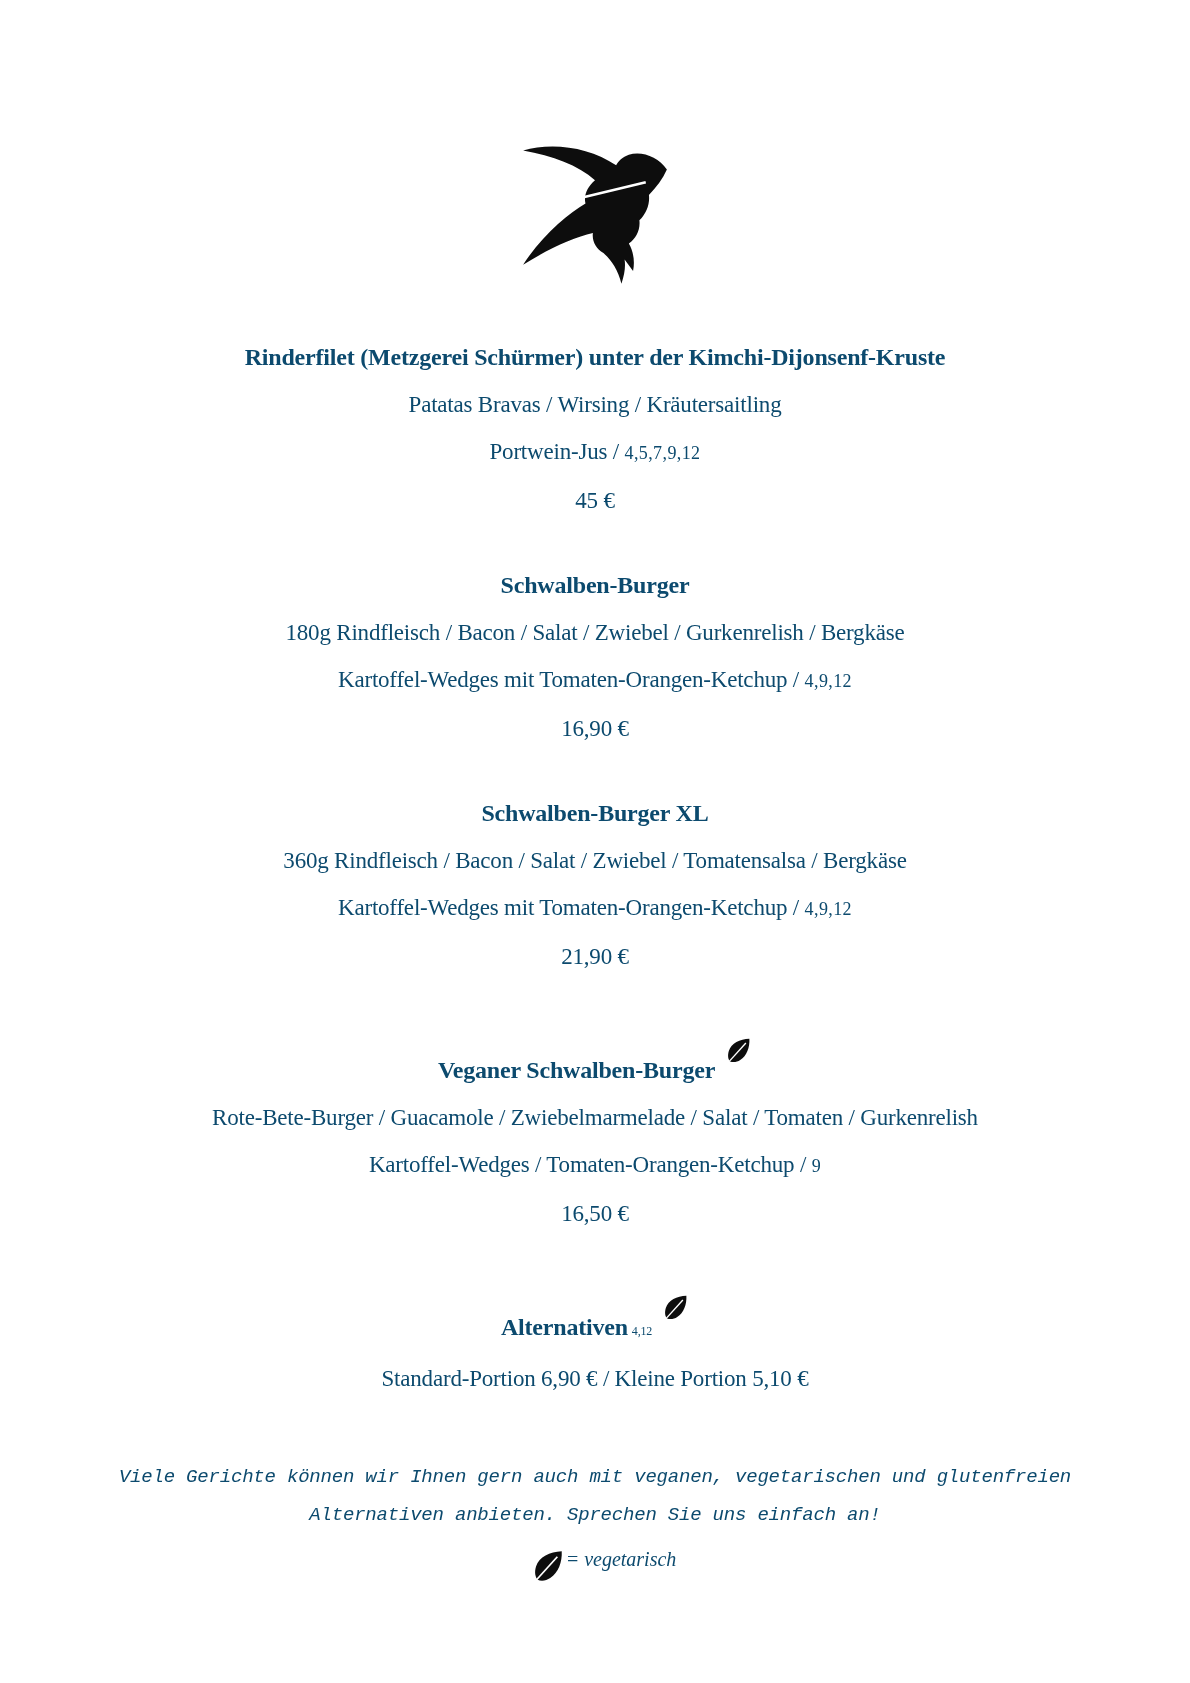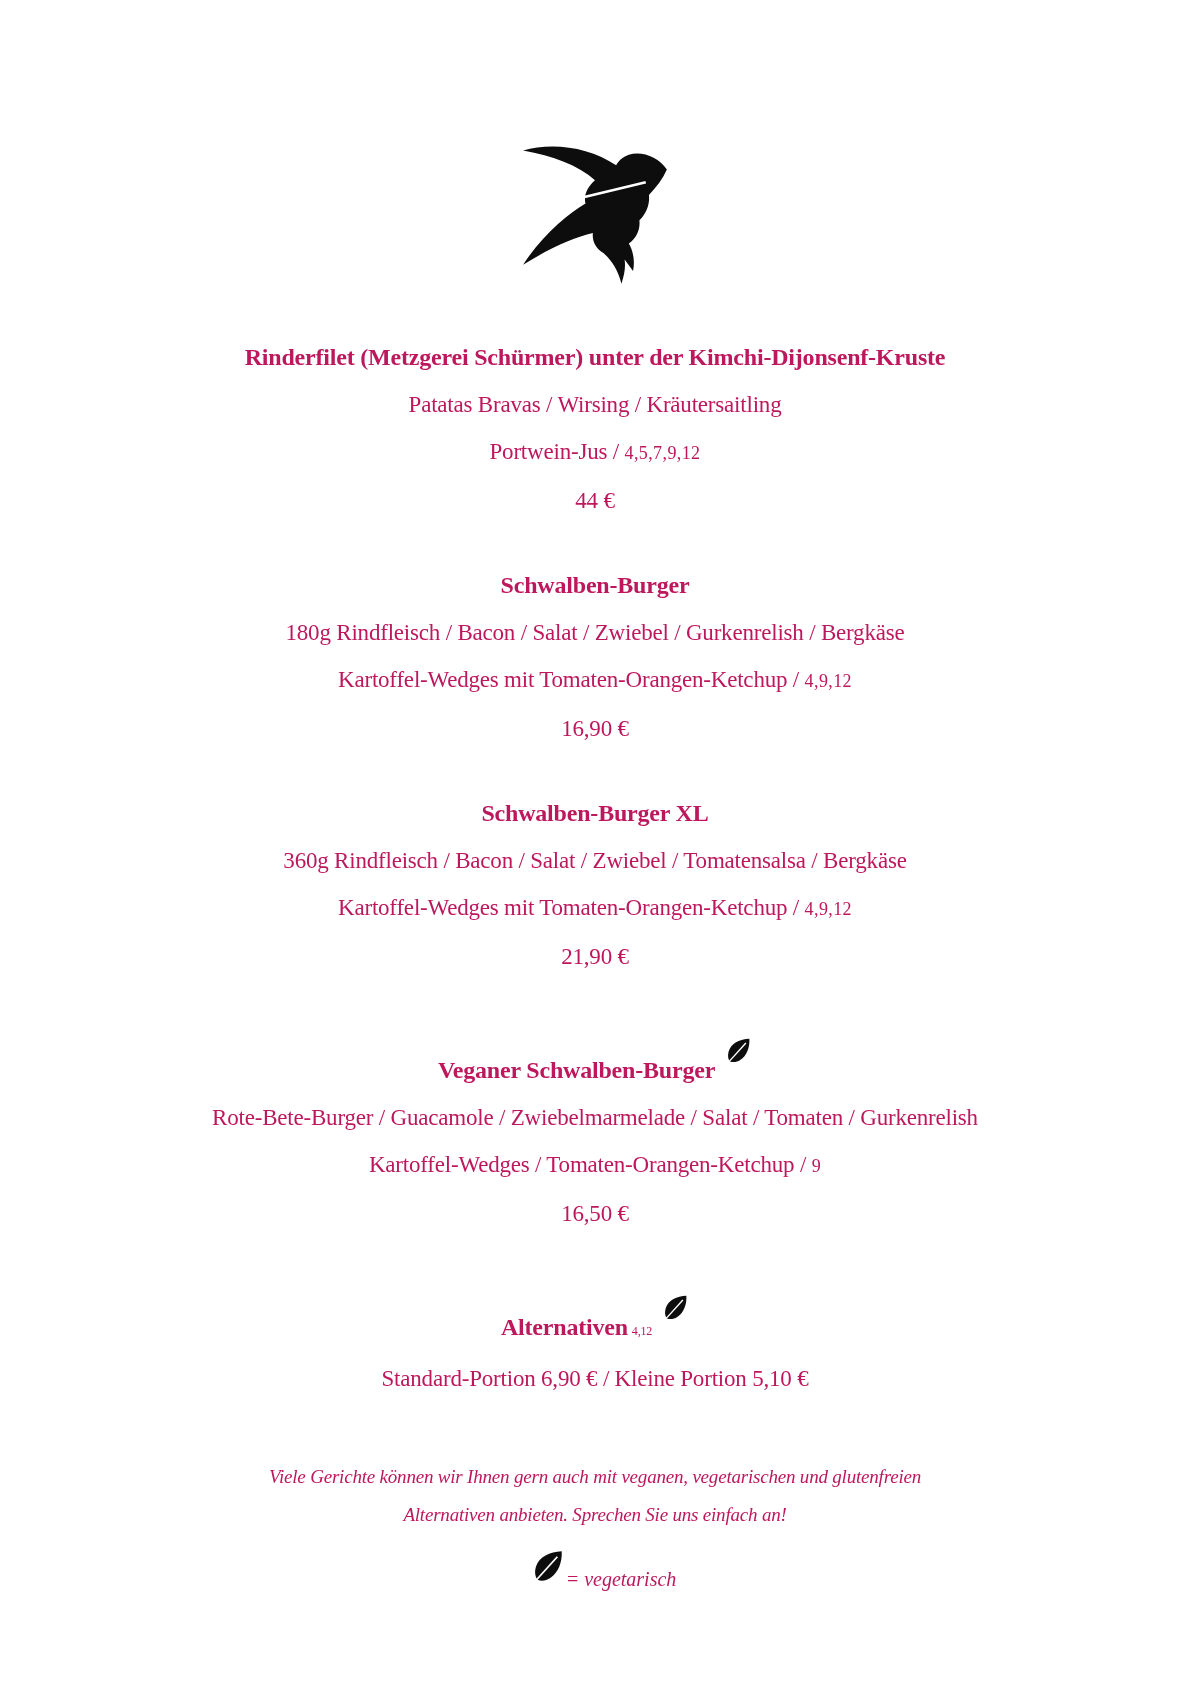--- a/index.html
+++ b/index.html
@@ -2,21 +2,21 @@
 <html lang="de"><head>
 <meta charset="utf-8">
 <style>
   html, body { margin: 0; padding: 0; background: #ffffff; }
   .page {
     position: relative;
     width: 1190px;
     height: 1683px;
     margin: 0 auto;
     background: #ffffff;
-    color: #be185d;
+    color: #0c4a6e;
     font-family: "Liberation Serif", "DejaVu Serif", serif;
     text-align: center;
     overflow: hidden;
   }
   .logo-wrap { padding-top: 140px; height: 148px; }
   .swallow { width: 152px; height: 148px; display: block; margin: 0 auto; }
 
   .item { margin: 0; }
   .item-first { margin-top: 46px; }
   .item-gap-s { margin-top: 38px; }
@@ -52,25 +52,25 @@
     vertical-align: 14px;
   }
 
   .footer { margin-top: 56px; }
   .note {
     font-style: italic;
     font-size: 19px;
     line-height: 38px;
     margin: 0;
     letter-spacing: -0.2px;
+    font-family: Liberation Mono, monospace;
   }
   .legend {
     margin-top: 14px;
     display: flex;
-    align-items: flex-end;
     justify-content: center;
     gap: 1px;
     padding-left: 16px;
   }
   .legend-leaf { width: 35px; height: 35px; margin-bottom: 8px; }
   .legend-text { font-style: italic; font-size: 20px; }
 </style>
 </head>
 <body>
 
@@ -100,21 +100,21 @@
 
   <section class="item item-first">
     <h2 class="title">
       <span>Rinderfilet (Metzgerei Schürmer) unter der Kimchi-Dijonsenf-Kruste</span>
     </h2>
     <p class="line">Patatas Bravas / Wirsing / Kräutersaitling</p>
     <p class="line">
       <span>Portwein-Jus /</span>
       <span class="allergens">4,5,7,9,12</span>
     </p>
-    <p class="price">44 €</p>
+    <p class="price">45 €</p>
   </section>
 
   <section class="item item-gap-s">
     <h2 class="title">
       <span>Schwalben-Burger</span>
     </h2>
     <p class="line">180g Rindfleisch / Bacon / Salat / Zwiebel / Gurkenrelish / Bergkäse</p>
     <p class="line">
       <span>Kartoffel-Wedges mit Tomaten-Orangen-Ketchup /</span>
       <span class="allergens">4,9,12</span>

